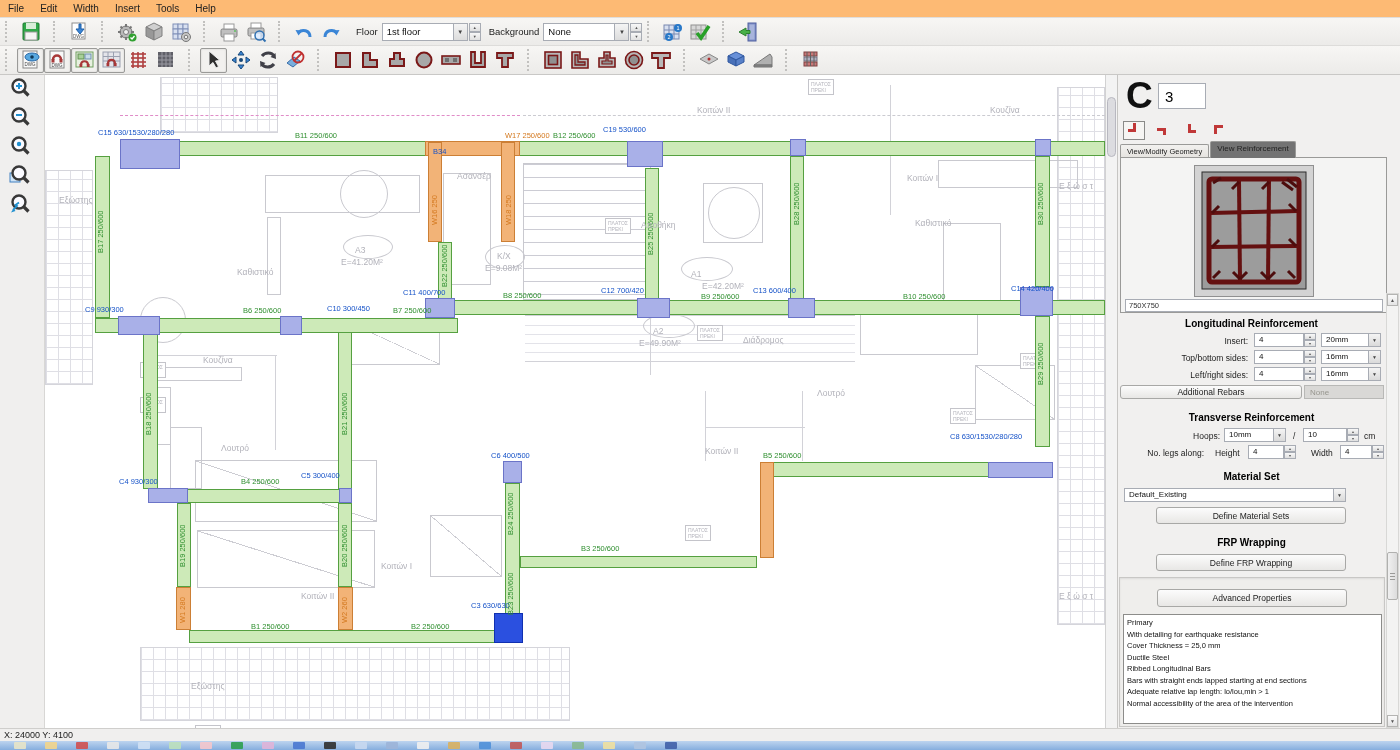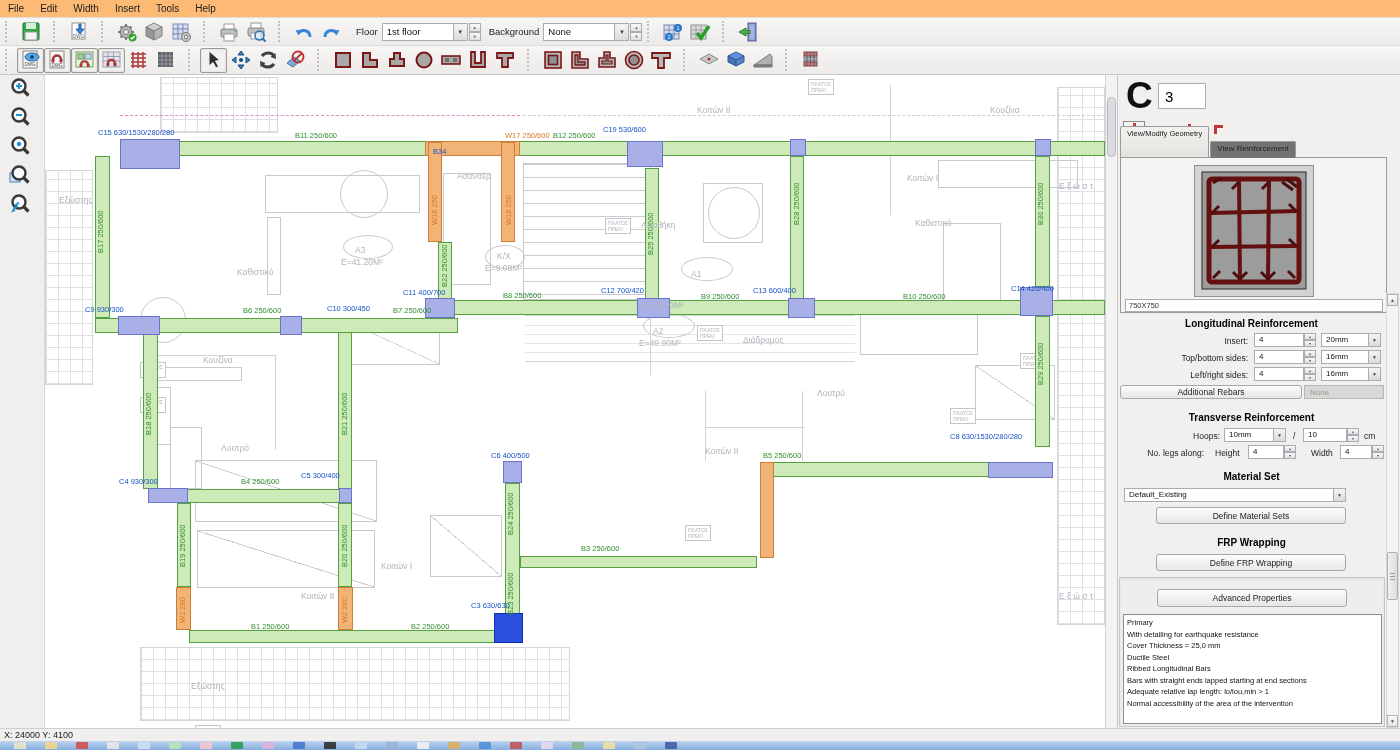--- a/index.html
+++ b/index.html
@@ -84,21 +84,21 @@
     background:#f1f0ef; border-left:1px solid #c6c5c3; }
   #bigC { position:absolute; left:8px; top:0px; font-size:37px; font-weight:bold; color:#111; }
   #colNum { position:absolute; left:40px; top:8px; width:48px; height:26px;
     border:1px solid #a8acb4; background:#fff; font-size:15px; padding-left:6px;
     font-family:"Liberation Sans",sans-serif; }
   #orientRow { position:absolute; left:5px; top:46px; display:flex; gap:6px; }
   .orient-btn { width:22px; height:19px; display:flex; align-items:center; justify-content:center;
     border:1px solid transparent; }
   .orient-btn.framed { border-color:#8a8a88; background:#f6f5f3; }
   #tabs { position:absolute; left:2px; top:66px; display:flex; align-items:flex-end; height:17px; }
-  .tab { font-size:7.5px; color:#222; padding:2px 6px 2px 6px; height:32px;
+  .tab { font-size:7.5px; color:#222; padding:2px 6px 2px 6px; height:14px;
     background:linear-gradient(#f2f1ef,#e5e3df); border:1px solid #9a9a98;
     border-bottom:none; border-radius:2px 2px 0 0; margin-right:1px; white-space:nowrap; }
   .tab.active { background:#737373; height:17px; position:relative; z-index:2; font-size:8px; }
   #tabPage { position:absolute; left:2px; top:82px; width:267px; height:156px;
     background:#f4f4f3; border:1px solid #9a9a98; }
   #sectionFrame { position:absolute; left:73px; top:7px; width:120px; height:132px; }
   #dimsStrip { position:absolute; left:4px; top:141px; width:258px; height:13px;
     background:#fff; border:1px solid #a8acb4; font-size:7.5px; color:#333;
     padding:1px 0 0 3px; }
   .panel-title { position:absolute; left:0; width:267px; text-align:center;
@@ -786,21 +786,21 @@
       <div class="room-label" style="left: 452px; top: 176px;">Κ/Χ</div>
       <div class="room-label" style="left: 440px; top: 188px;">Ε=9.08Μ²</div>
       <div class="room-label" style="left: 310px; top: 170px;">Α3</div>
       <div class="room-label" style="left: 296px; top: 182px;">Ε=41.20Μ²</div>
       <div class="room-label" style="left: 652px; top: 30px;">Κοιτών ΙΙ</div>
       <div class="room-label" style="left: 945px; top: 30px;">Κουζίνα</div>
       <div class="room-label" style="left: 862px; top: 98px;">Κοιτών Ι</div>
       <div class="room-label" style="left: 596px; top: 145px;">Αποθήκη</div>
       <div class="room-label" style="left: 870px; top: 143px;">Καθιστικό</div>
       <div class="room-label" style="left: 646px; top: 194px;">Α1</div>
-      <div class="room-label" style="left: 597px; top: 206px; margin-top: 19px;">Ε=42.20Μ²</div>
+      <div class="room-label" style="left: 657px; top: 206px;">Ε=42.20Μ²</div>
       <div class="room-label" style="left: 608px; top: 251px;">Α2</div>
       <div class="room-label" style="left: 594px; top: 263px;">Ε=49.90Μ²</div>
       <div class="room-label" style="left: 698px; top: 260px;">Διάδρομος</div>
       <div class="room-label" style="left: 158px; top: 280px;">Κουζίνα</div>
       <div class="room-label" style="left: 176px; top: 368px;">Λουτρό</div>
       <div class="room-label" style="left: 336px; top: 486px;">Κοιτών Ι</div>
       <div class="room-label" style="left: 256px; top: 516px;">Κοιτών ΙΙ</div>
       <div class="room-label" style="left: 772px; top: 313px;">Λουτρό</div>
       <div class="room-label" style="left: 660px; top: 371px;">Κοιτών ΙΙ</div>
       <div class="room-label" style="left: 14px; top: 120px;">Εξώστης</div>

